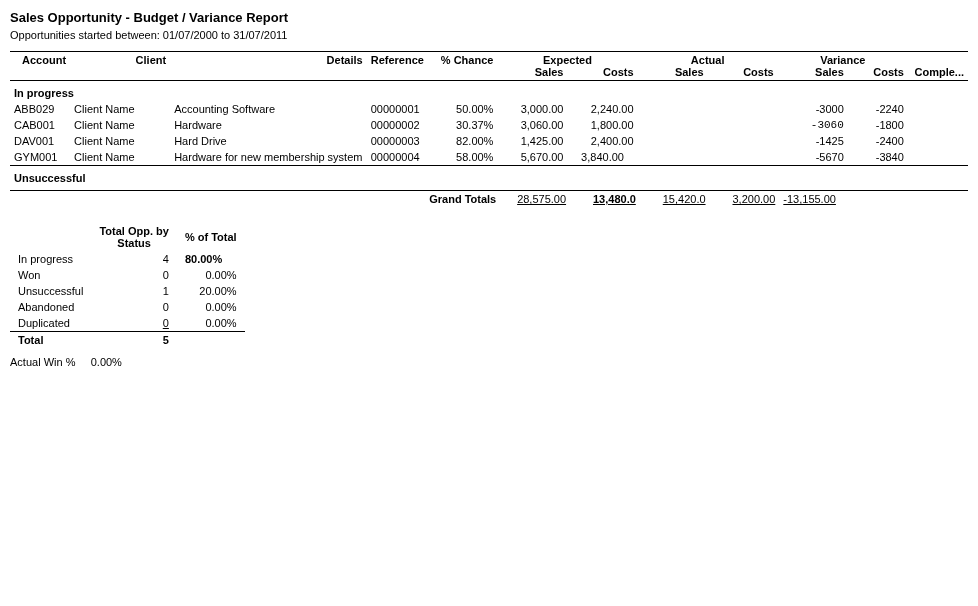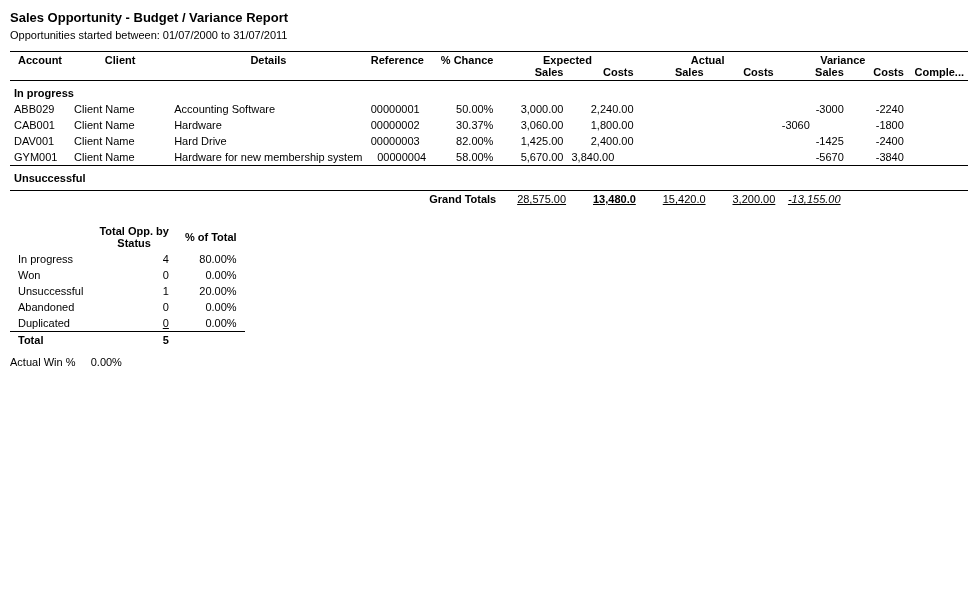--- a/index.html
+++ b/index.html
@@ -27,21 +27,21 @@
     }
     .report-table th, .report-table td {
       padding: 2px 4px;
       font-size: 11px;
       white-space: nowrap;
     }
     .header-row-top th {
       border-top: 1px solid #000;
       border-bottom: none;
       font-weight: bold;
-      text-align: center;
+      text-align: right;
       padding-bottom: 0;
     }
     .header-row-bottom th {
       border-bottom: 1px solid #000;
       font-weight: bold;
       text-align: right;
       padding-top: 0;
     }
     .header-row-bottom th.left-align {
       text-align: left;
@@ -175,21 +175,21 @@
       <tr class="data-row">
         <td class="left-col" style="text-align: left;">CAB001</td>
         <td class="left-col" style="text-align: left;">Client Name</td>
         <td class="left-col" style="text-align: left;">Hardware</td>
         <td class="left-col" style="text-align: left;">00000002</td>
         <td style="text-align: right;">30.37%</td>
         <td style="text-align: right;">3,060.00</td>
         <td style="text-align: right;">1,800.00</td>
         <td style="text-align: right;"></td>
         <td style="text-align: right;"></td>
-        <td style="text-align: left;">-3060</td>
+        <td style="text-align: right; font-family: Liberation Mono, monospace;">-3060</td>
         <td style="text-align: right;">-1800</td>
         <td style="text-align: right;"></td>
       </tr>
       <tr class="data-row">
         <td class="left-col" style="text-align: left;">DAV001</td>
         <td class="left-col" style="text-align: left;">Client Name</td>
         <td class="left-col" style="text-align: left;">Hard Drive</td>
         <td class="left-col" style="text-align: left;">00000003</td>
         <td style="text-align: right;">82.00%</td>
         <td style="text-align: right;">1,425.00</td>
@@ -197,24 +197,24 @@
         <td style="text-align: right;"></td>
         <td style="text-align: right;"></td>
         <td style="text-align: right;">-1425</td>
         <td style="text-align: right;">-2400</td>
         <td style="text-align: right;"></td>
       </tr>
       <tr class="data-row">
         <td class="left-col" style="text-align: left;">GYM001</td>
         <td class="left-col" style="text-align: left;">Client Name</td>
         <td class="left-col" style="text-align: left;">Hardware for new membership system</td>
-        <td class="left-col" style="text-align: center;">00000004</td>
+        <td class="left-col" style="text-align: left;">00000004</td>
         <td style="text-align: right;">58.00%</td>
         <td style="text-align: right;">5,670.00</td>
-        <td style="text-align: left;">3,840.00</td>
+        <td style="text-align: center;">3,840.00</td>
         <td style="text-align: right;"></td>
         <td style="text-align: right;"></td>
         <td style="text-align: right;">-5670</td>
         <td style="text-align: right;">-3840</td>
         <td style="text-align: right;"></td>
       </tr>
       <tr class="section-label section-divider">
         <td colspan="12">Unsuccessful</td>
       </tr>
     </tbody>
@@ -239,41 +239,41 @@
     <tr class="grand-total-row">
       <td></td>
       <td></td>
       <td></td>
       <td></td>
       <td style="text-align:right; font-weight:bold;">Grand Totals</td>
       <td style="text-align:right;"><span class="underline">28,575.00</span></td>
       <td style="text-align:right;font-weight:bold;"><span class="underline">13,480.0</span></td>
       <td style="text-align:right;"><span class="underline">15,420.0</span></td>
       <td style="text-align:right;"><span class="underline">3,200.00</span></td>
-      <td style="text-align:center;font-style:italic;"><span class="underline">-13,155.00</span></td>
+      <td style="text-align:left;"><span class="underline">-13,155.00</span></td>
       <td></td>
       <td></td>
     </tr>
   </tbody>
 </table>
 
 <div class="summary-section">
   <table class="summary-table">
     <thead>
       <tr>
         <td></td>
         <td style="text-align:center; font-weight:bold;margin-left:44px;">Total Opp. by<br>Status</td>
         <td style="text-align:right; font-weight:bold;">% of Total</td>
       </tr>
     </thead>
     <tbody id="summary-body">
     <tr>
           <td>In progress</td>
           <td style="text-align: right;">4</td>
-          <td style="text-align: right;">80.00%</td>
+          <td style=" font-weight: bold;">80.00%</td>
         </tr>
         <tr>
           <td>Won</td>
           <td style="text-align: right;">0</td>
           <td style="text-align: right;">0.00%</td>
         </tr>
         <tr>
           <td>Unsuccessful</td>
           <td style="text-align: right;">1</td>
           <td style="text-align: right;">20.00%</td>

